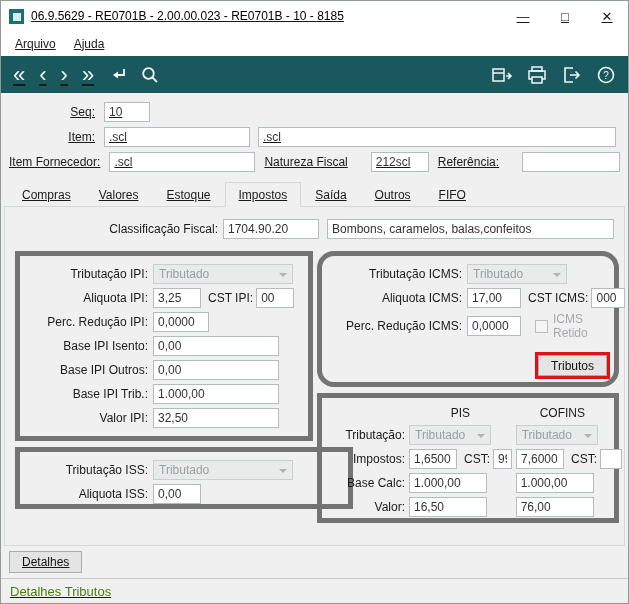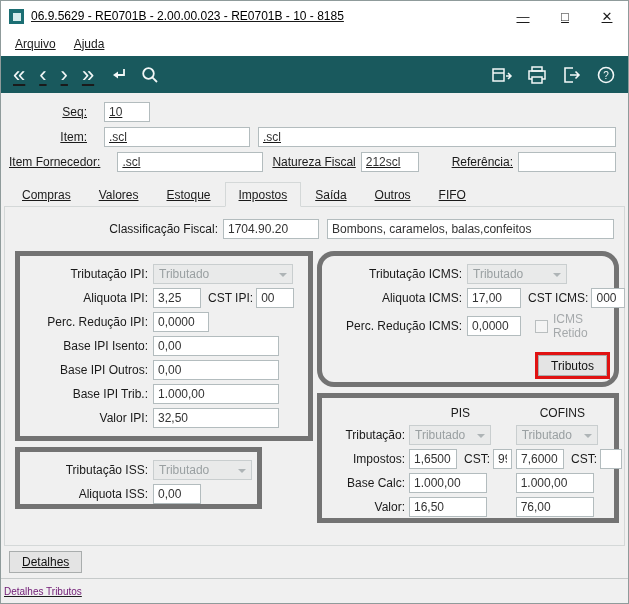--- a/index.html
+++ b/index.html
@@ -26,22 +26,22 @@
   
   .toolbar { flex: 0 0 37px; background: #19595d; display: flex; align-items: center; padding: 0 12px; }
   .tool-glyph { color: #f2f7f7; font-size: 22px; line-height: 20px; margin-right: 14px; }
   .tool-icon { display: flex; align-items: center; margin-right: 12px; }
   .tool-icon.right { margin: 0 0 0 13px; }
   .tb-spacer { flex: 1; }
 
   
   .headerform { flex: 0 0 87px; padding: 9px 12px 0 0; }
   .hrow { display: flex; align-items: center; margin-bottom: 5px; padding-left: 8px; }
-  .hlabel { flex: 0 0 95px; text-align: right; padding-right: 17px; white-space: nowrap; }
-  .inline-label { padding: 0 5px 0 9px; white-space: nowrap; }
+  .hlabel { flex: 0 0 95px; text-align: right; padding-right: 9px; white-space: nowrap; }
+  .inline-label { padding: 0 23px 0 9px; white-space: nowrap; }
   .ml-auto { margin-left: auto; }
 
   .field {
     height: 20px; border: 1px solid #b3bcbe; background: #fff; color: #333;
     font-family: "Liberation Sans", sans-serif; font-size: 12px; padding: 0 4px;
   }
   .grow { flex: 1; margin-left: 8px; }
   .w22{width:22px}.w24{width:19px}.w34{width:34px}.w38{width:38px}.w46{width:46px}
   .w48{width:48px}.w54{width:54px}.w56{width:56px}.w58{width:58px}.w78{width:78px}
   .w82{width:82px}.w96{width:96px}.w98{width:98px}.w100{width:100px}.w126{width:126px}
@@ -52,21 +52,21 @@
   .tab { padding: 5px 13px 4px; border: 1px solid transparent; margin-bottom: -1px; white-space: nowrap; }
   .tab.active { background: #f0f0f0; border-color: #d4d8d8; border-bottom-color: #f0f0f0; }
 
   .panel { flex: 1; margin: 0 3px; border: 1px solid #d4d8d8; position: relative; background: #f0f0f0; }
 
   .cls-row { position: absolute; top: 12px; left: 6px; right: 10px; display: flex; align-items: center; }
   .cls-label { flex: 0 0 212px; text-align: right; padding-right: 5px; white-space: nowrap; }
 
   .gbox { position: absolute; border: 5px solid #737373; padding: 8px 5px 4px; }
   .box-ipi  { left: 10px;  top: 44px;  width: 298px; height: 190px; }
-  .box-iss  { left: 10px;  top: 240px; width: 247px; height: 62px; }
+  .box-iss  { left: 10px;  top: 240px; width: 338px; height: 62px; }
   .box-icms { left: 312px; top: 44px;  width: 302px; height: 136px; border-radius: 17px; }
   .box-pc   { left: 312px; top: 186px; width: 302px; height: 130px; }
 
   .frow { display: flex; align-items: center; margin-bottom: 4px; }
   .flabel  { flex: 0 0 128px; text-align: right; padding-right: 5px; white-space: nowrap; }
   .flabel2 { flex: 0 0 140px; text-align: right; padding-right: 5px; white-space: nowrap; }
   .flabel3 { flex: 0 0 82px;  text-align: right; padding-right: 4px; white-space: nowrap; }
   .cst-label { padding: 0 3px 0 7px; white-space: nowrap; }
 
   .combo {
@@ -89,21 +89,21 @@
   .pc-head { display: flex; margin-bottom: 5px; }
   .pc-spacer { flex: 0 0 82px; }
   .pc-col { width: 110px; text-align: center; }
   .pc-col.c2 { width: 100px; margin-left: 4px; }
   .cell { display: flex; align-items: center; }
   .cell.p { width: 110px; }
   .cell.c { width: 100px; margin-left: 4px; }
 
   
   .footerbar { flex: 0 0 32px; display: flex; align-items: center; padding-left: 8px; }
-  .statusbar { flex: 0 0 25px; border-top: 1px solid #c6caca; display: flex; align-items: center; padding-left: 3px; font-size: 10px; color: #701a75; background: #f0f0f0; }
+  .statusbar { flex: 0 0 25px; border-top: 1px solid #c6caca; display: flex; align-items: center; padding-left: 9px; font-size: 13px; color: #4d7c0f; background: #f0f0f0; }
 </style>
 </head>
 <body>
 
 <div class="window">
 
   <div class="titlebar">
     <span class="app-icon"></span>
     <span class="title">06.9.5629 - RE0701B - 2.00.00.023 - RE0701B - 10 - 8185</span>
     <span class="win-btn">—</span>

